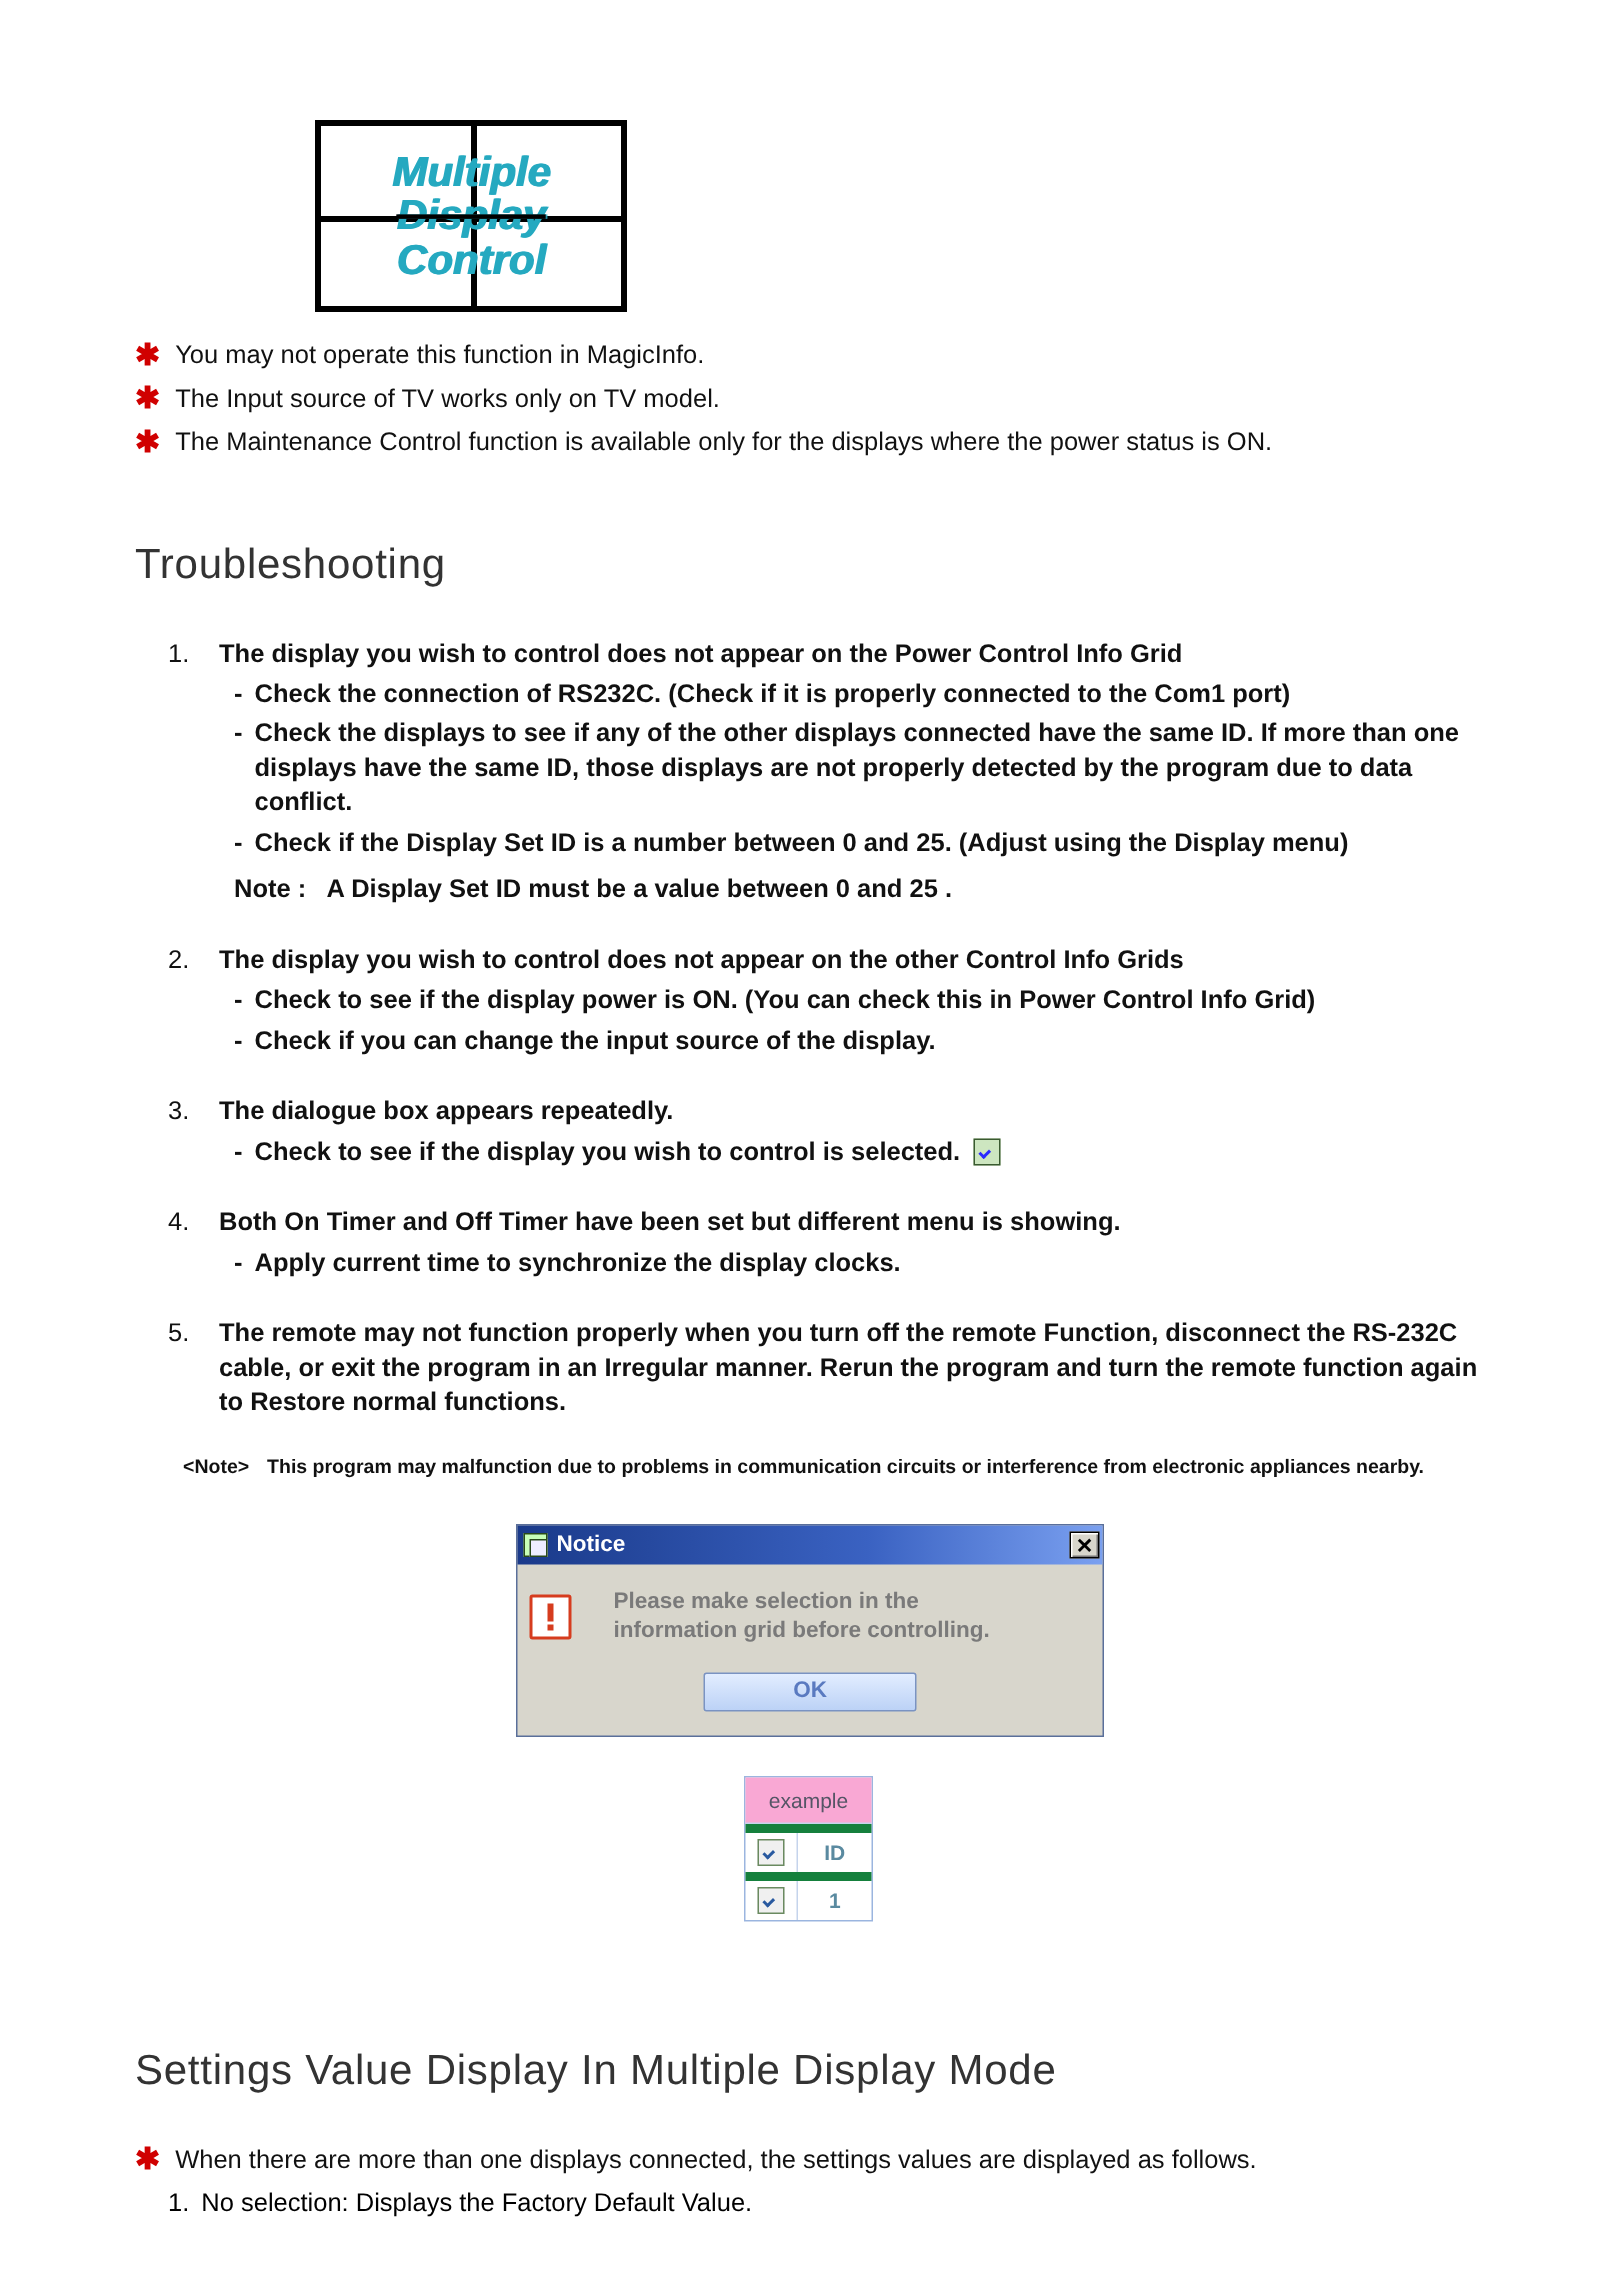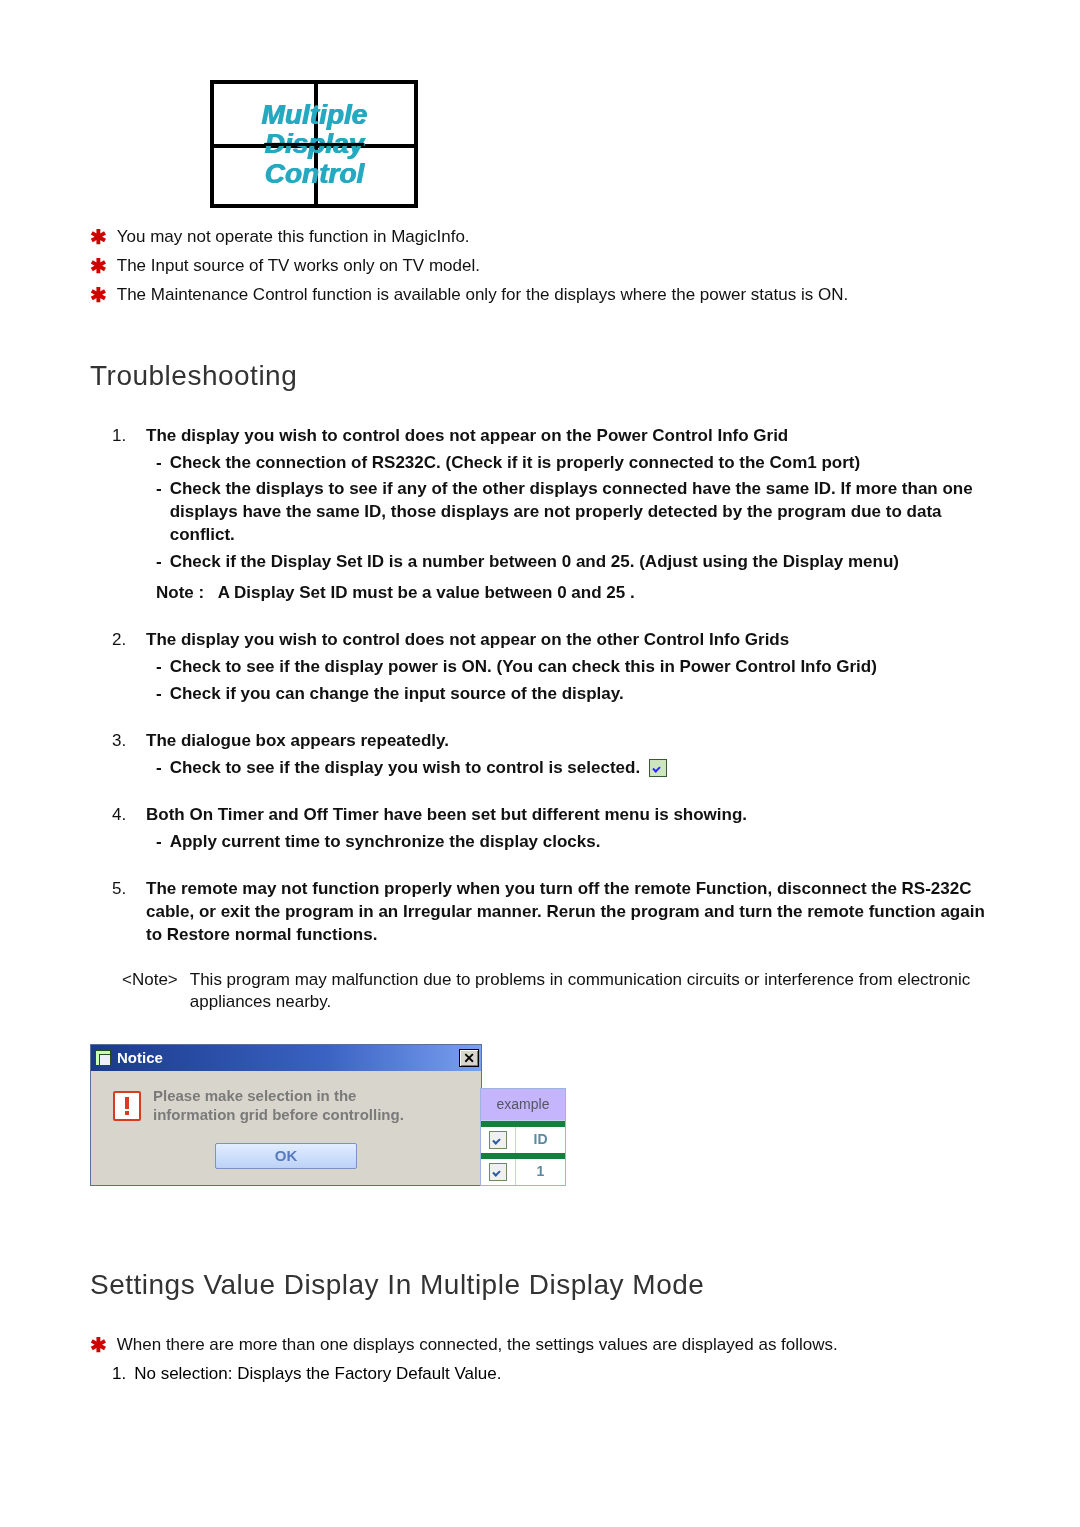--- a/index.html
+++ b/index.html
@@ -126,21 +126,22 @@
   .ts-sub .dash {
     flex: 0 0 auto;
   }
   .ts-note-inline {
     margin: 8px 0 0 10px;
   }
   .ts-global-note {
     display: flex;
     gap: 12px;
     margin: 22px 0 0 32px;
-    font-size: 17px;
+    font-size: 13px;
+    font-weight: bold;
   }
   .ts-global-note .note-label {
     white-space: nowrap;
   }
   .check-icon {
     display: inline-block;
     width: 16px;
     height: 16px;
     border: 1px solid #3a5a30;
     background: #cde6c0;
@@ -155,22 +156,23 @@
     top: 6px;
     width: 5px;
     height: 3px;
     border-left: 2px solid #2b2bff;
     border-bottom: 2px solid #2b2bff;
     transform: rotate(-45deg);
   }
   
   .notice-row {
     display: flex;
-    align-items: flex-end;
+    align-items: center;
     margin: 30px 0 0 0;
+    flex-direction: column;
   }
   .notice-dialog {
     width: 390px;
     border: 1px solid #5a6f9a;
     background: #d8d6cc;
     font-family: Tahoma, Arial, sans-serif;
   }
   .notice-title {
     height: 26px;
     background: linear-gradient(to right, #1a3a8a 0%, #3a62c2 60%, #7aa0f0 100%);
@@ -208,22 +210,22 @@
     box-sizing: border-box;
     color: #000;
     font-size: 14px;
     font-weight: bold;
     display:flex; align-items:center; justify-content:center;
     box-shadow: inset 1px 1px 0 #fff, inset -1px -1px 0 #777;
   }
   .notice-body {
     display: flex;
     align-items: center;
-    gap: 12px;
-    padding: 16px 14px 10px 22px;
+    gap: 28px;
+    padding: 16px 14px 10px 8px;
   }
   .warn-icon {
     width: 28px; height: 30px;
     border: 2px solid #d63c1e;
     border-radius: 2px;
     position: relative;
     box-sizing: border-box;
     background:#fff;
   }
   .warn-icon::before {
@@ -259,21 +261,21 @@
     margin-top: 26px;
     margin-left: -2px;
     border: 1px solid #9bb5df;
     width: 84px;
     font-family: Tahoma, Arial, sans-serif;
     font-size: 14px;
     color: #4a4a4a;
     background:#fff;
   }
   .example-panel .ex-head {
-    background:#c4b5fd;
+    background:#f9a8d4;
     text-align:center;
     padding: 6px 0;
     border-bottom: 1px solid #c5d4ec;
     color:#556;
   }
   .example-panel .ex-row {
     display:flex;
     align-items:center;
     border-top: 6px solid #15803d;
   }

